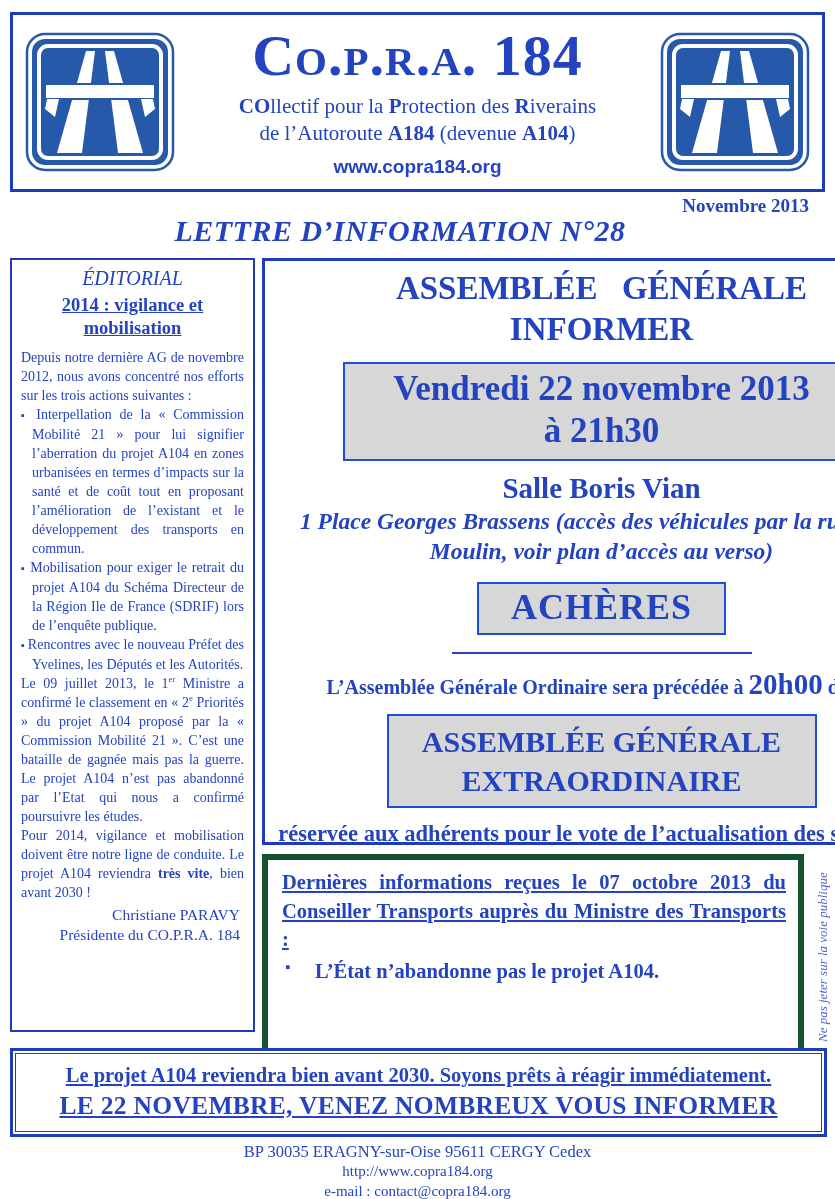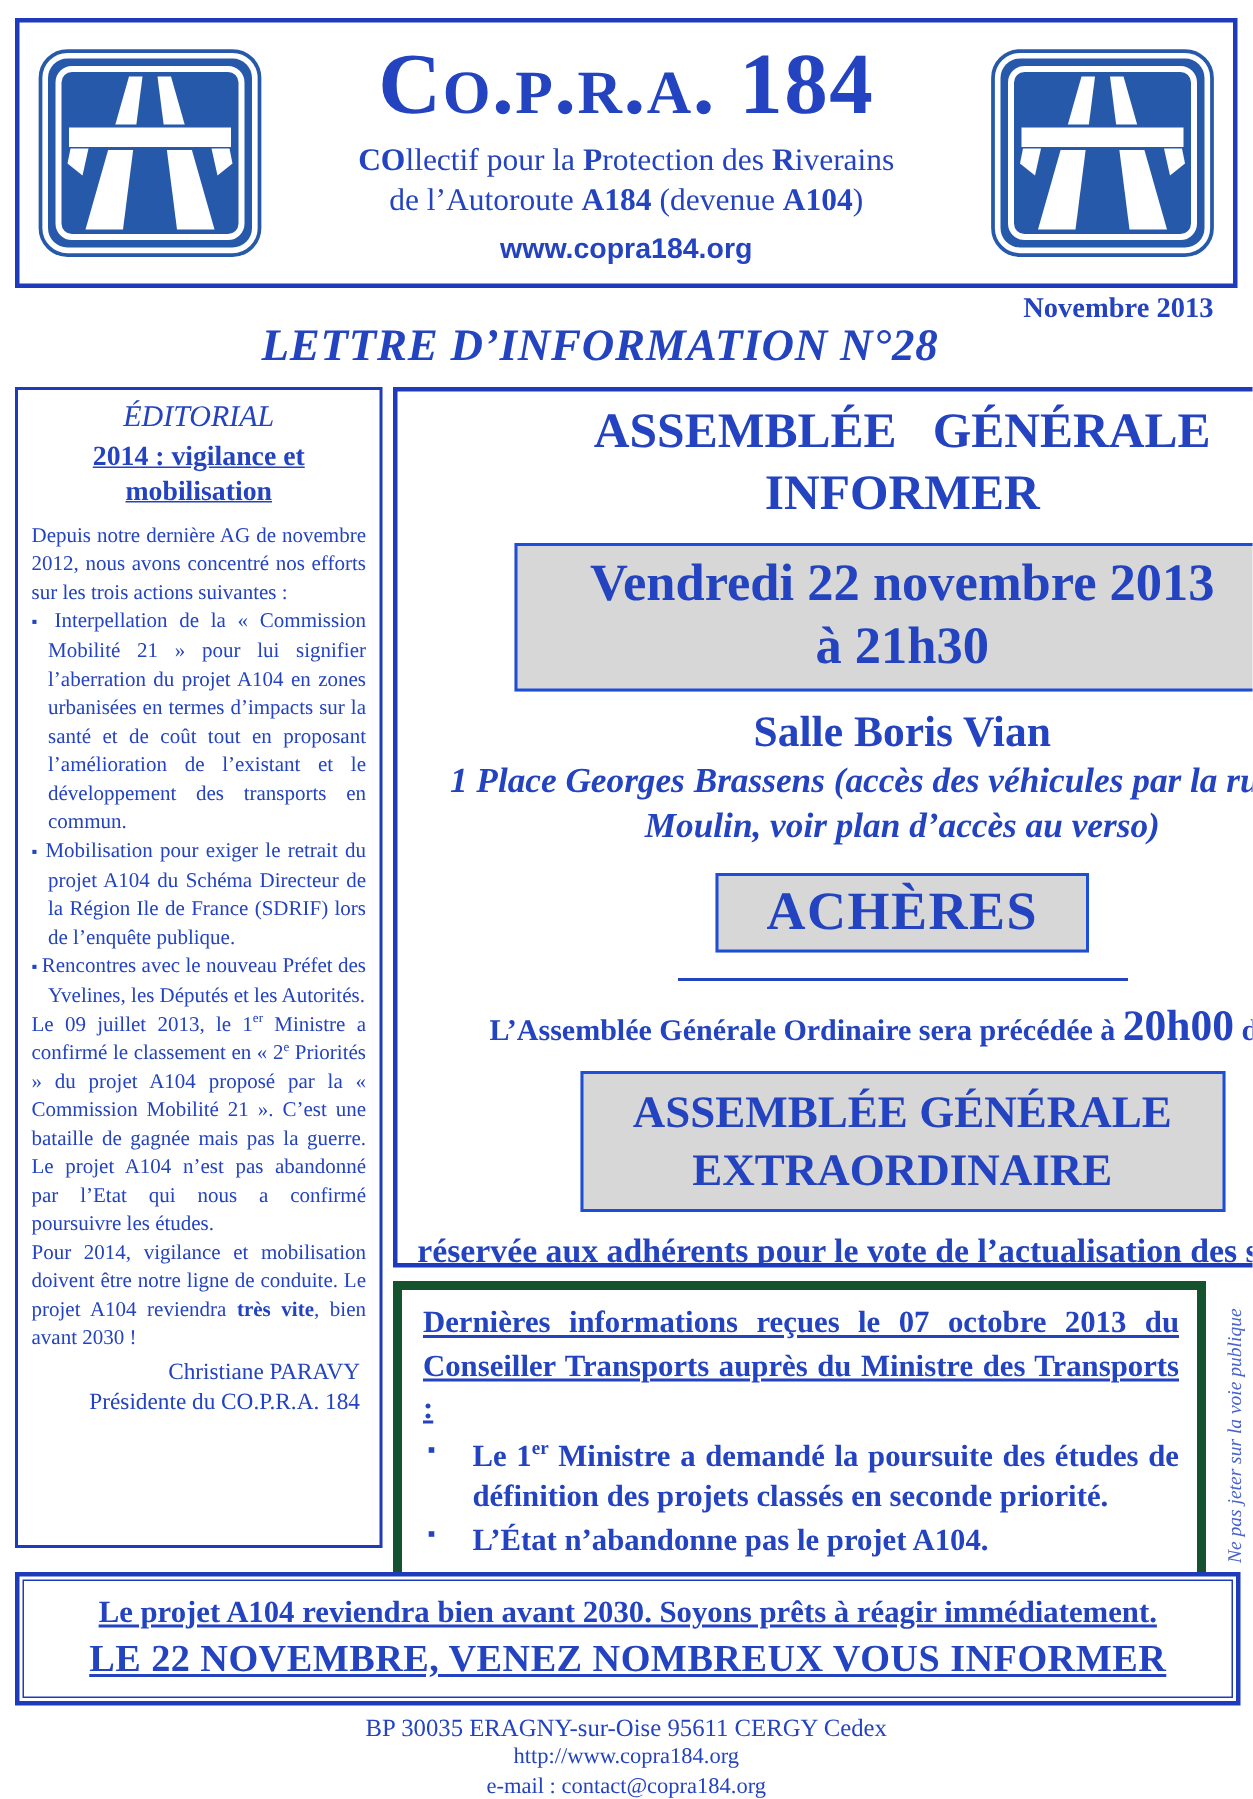--- a/index.html
+++ b/index.html
@@ -191,21 +191,20 @@
   <div class="gray-box extra-box">
     <div>ASSEMBLÉE GÉNÉRALE</div>
     <div>EXTRAORDINAIRE</div>
   </div>
   <div class="reserved">réservée aux adhérents pour le vote de l’actualisation des statuts du CO.P.R.A. 184</div>
 </div>
 
 <div class="info-box">
   <div class="info-heading">Dernières informations reçues le 07 octobre 2013 du Conseiller Transports auprès du Ministre des Transports :</div>
   <ul class="info-list">
-    <li>Le 1<sup>er</sup> Ministre a demandé la poursuite des études de définition des projets classés en seconde priorité.</li>
     <li>L’État n’abandonne pas le projet A104.</li>
 
   </ul>
 </div>
 
 <div class="banner">
   <div class="banner-inner">
     <div class="banner-l1">Le projet A104 reviendra bien avant 2030. Soyons prêts à réagir immédiatement.</div>
     <div class="banner-l2">LE 22 NOVEMBRE, VENEZ NOMBREUX VOUS INFORMER</div>
   </div>

